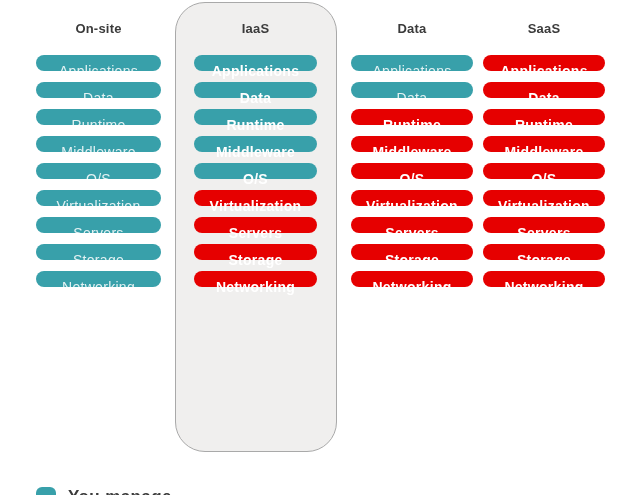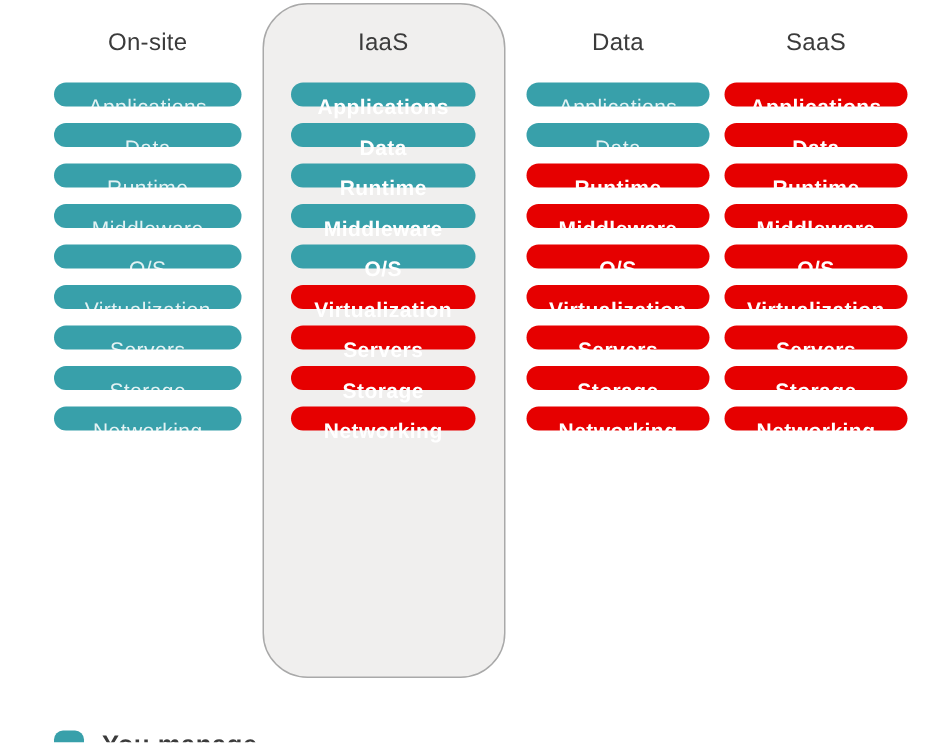--- a/index.html
+++ b/index.html
@@ -30,22 +30,22 @@
     align-items: center;
   }
   .col-onsite { left: 36px;  width: 125px; }
   .col-iaas   { left: 194px; width: 123px; }
   .col-paas   { left: 351px; width: 122px; }
   .col-saas   { left: 483px; width: 122px; }
   .col-header {
     margin-top: 14px;
     height: 30px;
     line-height: 30px;
-    font-size: 16px;
-    font-weight: 400;
+    font-size: 13px;
+    font-weight: 700;
     letter-spacing: 0.2px;
     color: #3b3b3b;
     text-align: center;
   }
   .pill {
     width: 100%;
     height: 16px;
     line-height: 32px;
     margin-top: 11px;
     box-sizing: border-box;

